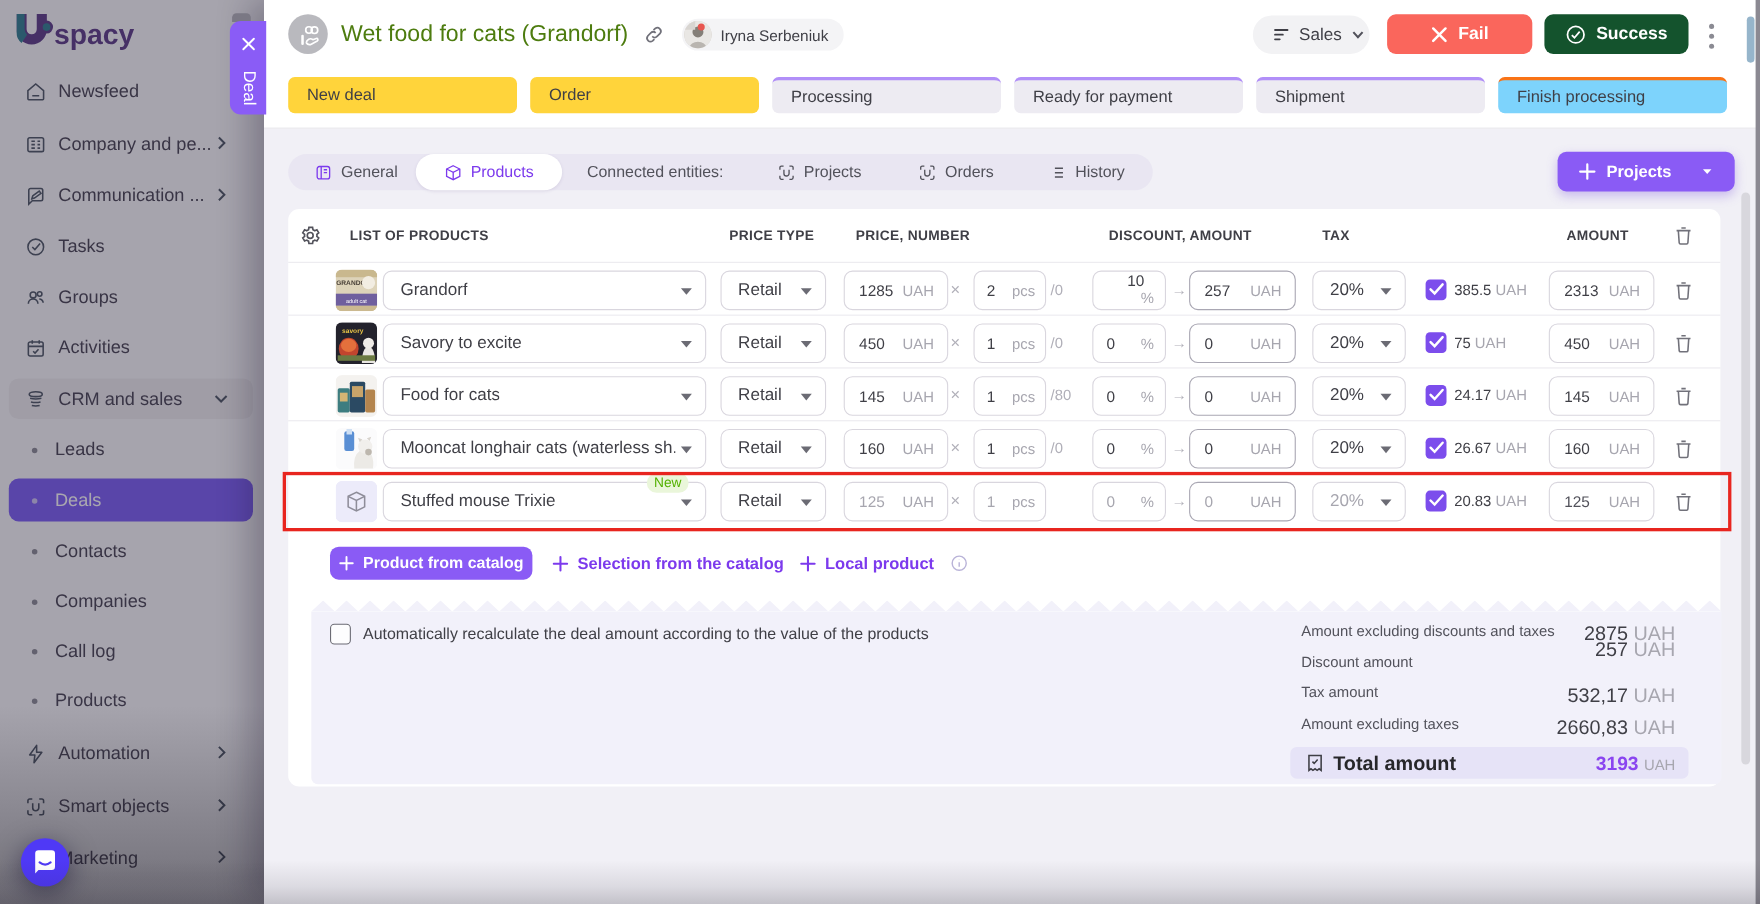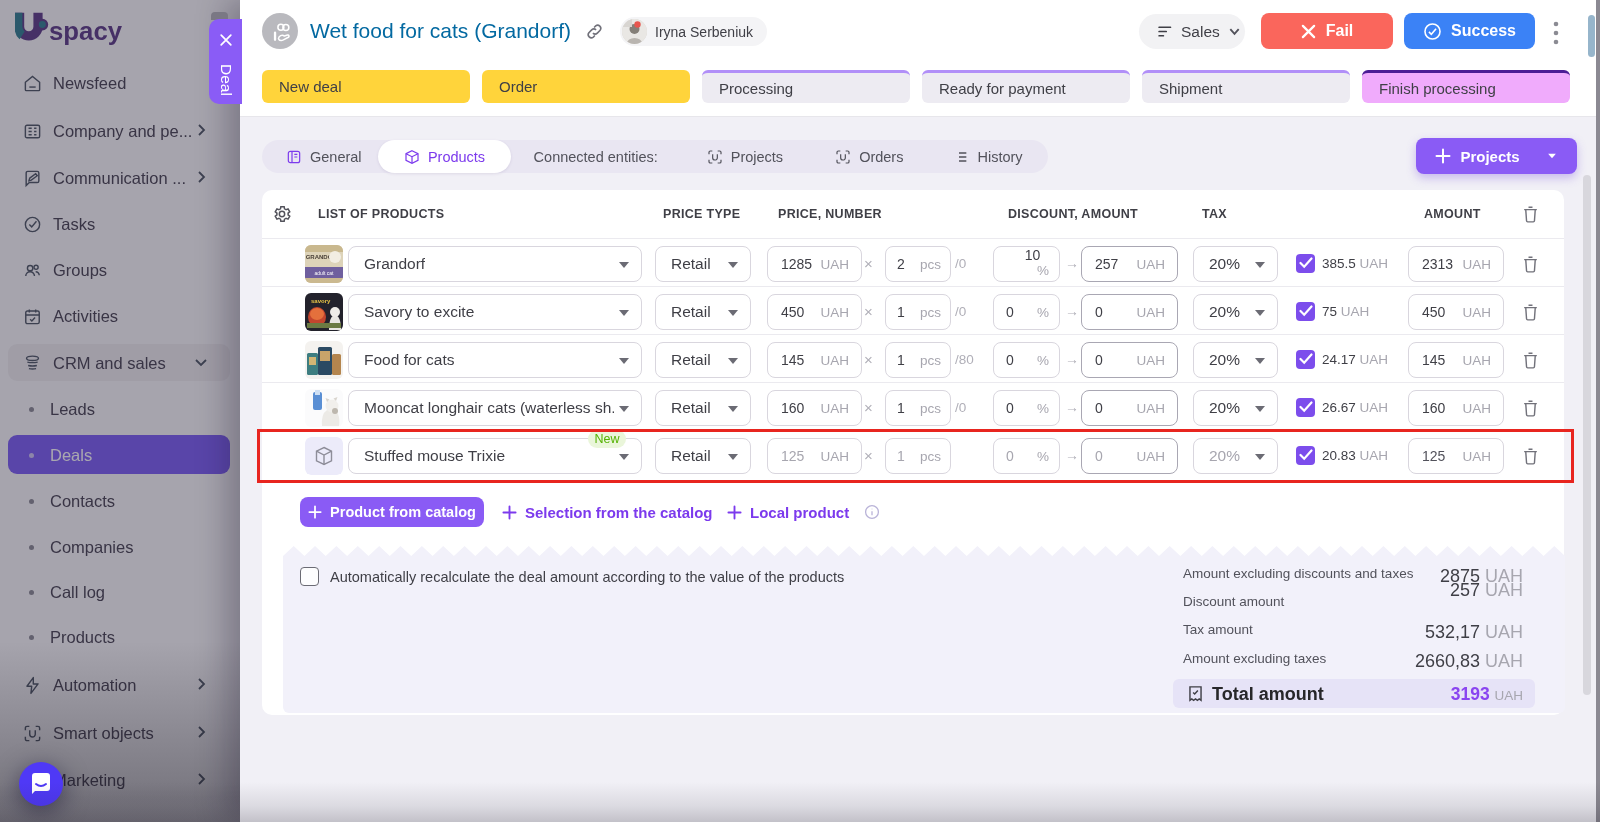--- a/index.html
+++ b/index.html
@@ -19,21 +19,21 @@
   #scrim { position:absolute; left:0; top:0; width:240px; height:822px; background:rgba(40,35,56,0.40); z-index:40; }
   #scrim2 { position:absolute; left:0; top:0; width:240px; height:822px; background:linear-gradient(to bottom, rgba(0,0,0,0) 78%, rgba(15,13,22,0.30) 97%); z-index:41; }
 
   
   #panel { position:absolute; left:240px; top:0; width:1360px; height:822px; background:#f1f0f6; z-index:50; box-shadow:-14px 0 28px rgba(20,16,40,0.28); }
   #phead { position:absolute; left:0; top:0; width:1360px; height:117px; background:#fff; border-bottom:1px solid #e7e6eb; }
 
   .stagepill { position:absolute; top:70px; width:208px; height:33px; border-radius:6px; font-size:15px; color:#3f3f46; display:flex; align-items:center; padding-left:17px; }
   .yellow { background:#ffd43b; }
   .greypill { background:#edebf2; border-top:3px solid #b18ff8; }
-  .greenpill { background:#f0abfc; border-top:3px solid #4c1d95; }
+  .greenpill { background:#7dd3fc; border-top:3px solid #f97316; }
 
   .btn { position:absolute; display:flex; align-items:center; justify-content:center; color:#fff; font-size:16px; font-weight:bold; border-radius:8px; }
 
   
   #tabbar { position:absolute; left:22px; top:140px; width:786px; height:33px; background:#e9e6f2; border-radius:17px; display:flex; align-items:center; }
   .tab { display:flex; align-items:center; font-size:14.5px; color:#52525b; }
   .tab svg { width:16px; height:16px; margin-right:8px; }
   #tab-active { position:absolute; left:116px; top:0; width:133px; height:33px; background:#fff; border-radius:17px; display:flex; align-items:center; justify-content:center; color:#7c3aed; font-size:14.5px; box-shadow:0 1px 3px rgba(80,60,120,0.12); }
 
   
@@ -233,21 +233,21 @@
     <div id="phead">
 
       <div class="abs" style="left:22px; top:13px; width:36px; height:36px; border-radius:50%; background:#b9b9be;">
         <svg width="23" height="23" viewBox="0 0 24 24" style="position:absolute;left:6.5px;top:6.5px;" fill="none" stroke="#fff" stroke-width="1.6">
           <circle cx="12.4" cy="7.6" r="3.1"></circle>
             <circle cx="17.6" cy="7.8" r="3.1"></circle>
           <path d="M6.3 13.2 v7.4" stroke-linecap="round" stroke-width="2.4"></path>
           <path d="M9.8 19.8 c0.4 -3.4 3.8 -5 6.3 -3 l3.2 -1.1 c1.5 -.5 2.2 1.5 .9 2.3 l-5.2 2.8 c-1.8 1 -3.9 .7 -5.2 -1" stroke-linejoin="round"></path>
         </svg>
       </div>
-      <div class="abs" style="left:70px; top:19px; font-size:21px; font-weight:500; color:#0369a1;">Wet food for cats (Grandorf)</div>
+      <div class="abs" style="left:70px; top:19px; font-size:21px; font-weight:500; color:#4d7c0f;">Wet food for cats (Grandorf)</div>
       <svg class="abs" style="left:345px; top:22px;" width="19" height="19" viewBox="0 0 24 24" fill="none" stroke="#71717a" stroke-width="2">
           <path d="M10 14 a4 4 0 0 0 5.6 0 l3.5 -3.5 a4 4 0 0 0 -5.6 -5.6 l-2 2"></path>
           <path d="M14 10 a4 4 0 0 0 -5.6 0 l-3.5 3.5 a4 4 0 0 0 5.6 5.6 l2 -2"></path>
         </svg>
 
       <div class="abs" style="left:380px; top:17px; height:29px; border-radius:15px; background:#f4f4f6; display:flex; align-items:center; padding:0 14px 0 2px;">
         <span style="display:inline-block; width:25px; height:25px; border-radius:50%; overflow:hidden; background:#d7d3cd; margin-right:8px;">
           <svg width="25" height="25" viewBox="0 0 25 25">
               <rect width="25" height="25" fill="#e9e7e4"></rect>
               <path d="M4 25 a9 9 0 0 1 17 0 Z" fill="#b9b5b0"></path>
@@ -268,21 +268,21 @@
             <path d="M2.5 4.5 L7 9.5 L11.5 4.5"></path>
           </svg>
       </div>
 
       <div class="btn" style="left:1021px; top:13px; width:132px; height:36px; background:#fa665c;">
         <svg width="15" height="15" viewBox="0 0 16 16" style="margin-right:10px;">
             <path d="M2 2 L14 14 M14 2 L2 14" stroke="#fff" stroke-width="2.4" stroke-linecap="round"></path>
           </svg>Fail
       </div>
 
-      <div class="btn" style="left:1164px; top:13px; width:131px; height:36px; background:#3b82f6;">
+      <div class="btn" style="left:1164px; top:13px; width:131px; height:36px; background:#14532d;">
         <svg width="19" height="19" viewBox="0 0 24 24" style="margin-right:9px;" fill="none" stroke="#fff" stroke-width="2">
             <circle cx="12" cy="12" r="9.5"></circle>
             <path d="M7.5 12.5 l3 3 l6 -7"></path>
           </svg>Success
       </div>
 
       <svg class="abs" style="left:1312px; top:20px;" width="8" height="26" viewBox="0 0 8 26">
           <circle cx="4" cy="4" r="2.3" fill="#8b8b93"></circle>
           <circle cx="4" cy="13" r="2.3" fill="#8b8b93"></circle>
           <circle cx="4" cy="22" r="2.3" fill="#8b8b93"></circle>

